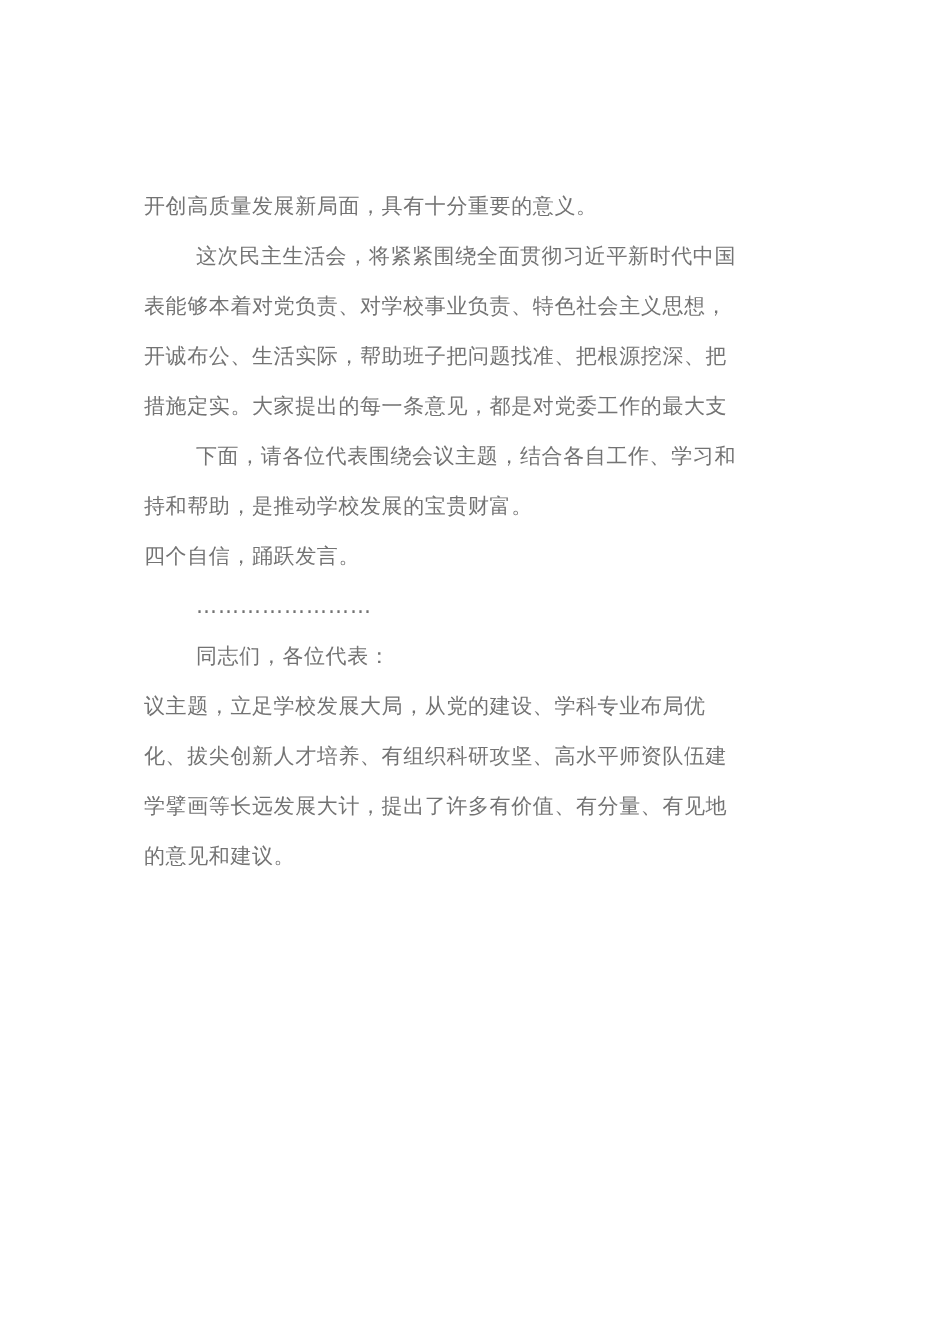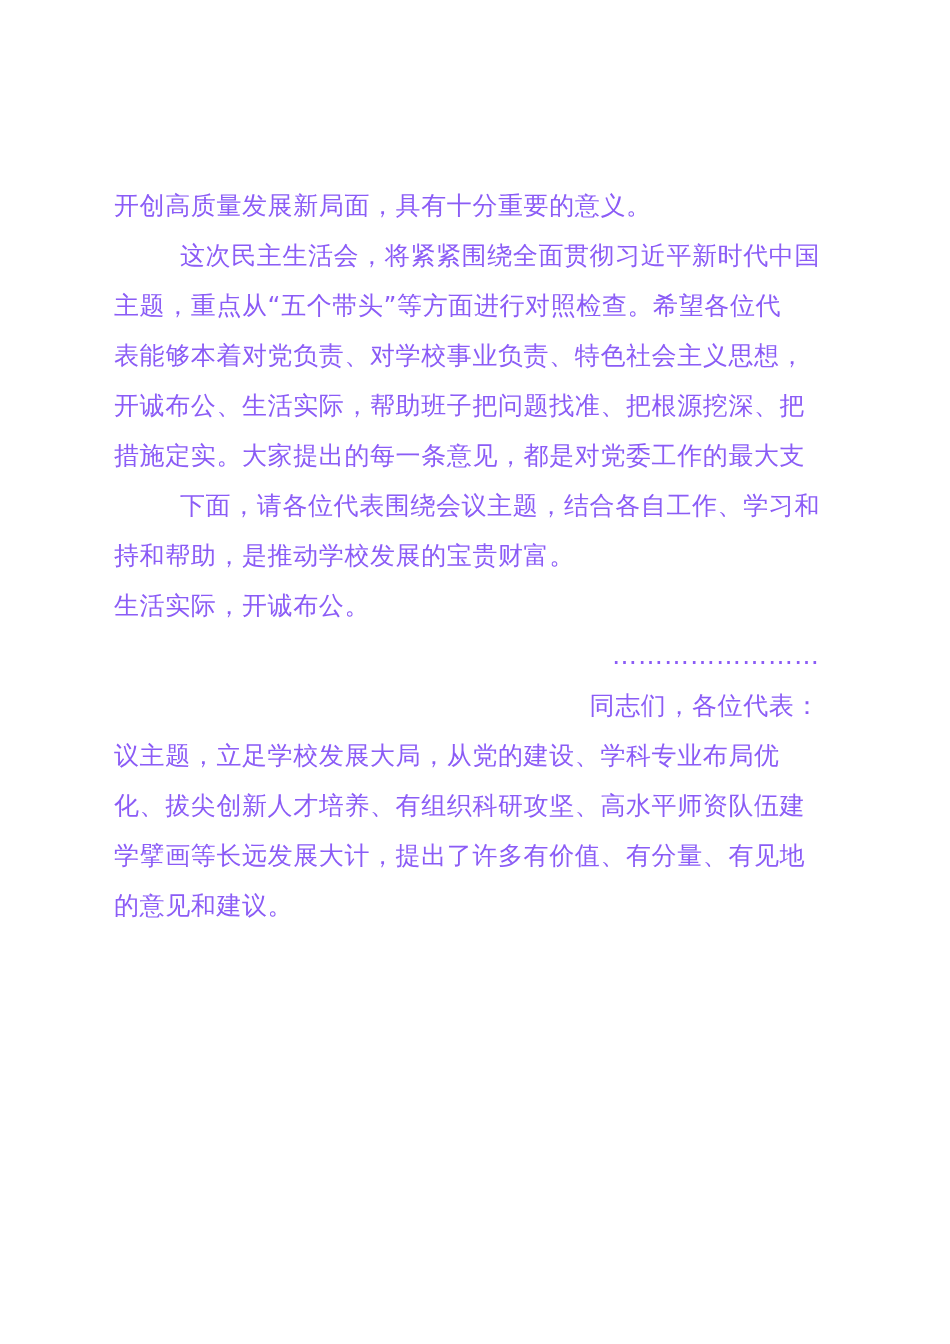--- a/index.html
+++ b/index.html
@@ -1,47 +1,46 @@
 <!DOCTYPE html>
 <html><head>
 <meta charset="utf-8">
 <style>
   html, body { margin: 0; padding: 0; background: #ffffff; }
   body { width: 950px; height: 1344px; position: relative; overflow: hidden; }
   .page {
     position: absolute;
-    left: 114px;
+    left: 144px;
     top: 181px;
     width: 706px;
     font-family: "DejaVu Sans", "Liberation Sans", sans-serif;
-    font-size: 25px;
+    font-size: 21px;
     line-height: 50px;
-    color: #8b5cf6;
+    color: #737373;
     letter-spacing: 0.6px;
   }
   .line {
     height: 50px;
     white-space: nowrap;
     overflow: visible;
   }
-  .indent { padding-left: 52px; text-align: right; }
+  .indent { padding-left: 52px; }
   .dots { letter-spacing: 1px; }
 </style>
 </head>
 <body>
 
 <div class="page">
   <div class="line">开创高质量发展新局面，具有十分重要的意义。</div>
   <div class="line indent">这次民主生活会，将紧紧围绕全面贯彻习近平新时代中国</div>
-  <div class="line">主题，重点从“五个带头”等方面进行对照检查。希望各位代</div>
   <div class="line">表能够本着对党负责、对学校事业负责、特色社会主义思想，</div>
   <div class="line">开诚布公、生活实际，帮助班子把问题找准、把根源挖深、把</div>
   <div class="line">措施定实。大家提出的每一条意见，都是对党委工作的最大支</div>
   <div class="line indent">下面，请各位代表围绕会议主题，结合各自工作、学习和</div>
   <div class="line">持和帮助，是推动学校发展的宝贵财富。</div>
-  <div class="line">生活实际，开诚布公。</div>
+  <div class="line">四个自信，踊跃发言。</div>
   <div class="line indent dots">……………………</div>
   <div class="line indent">同志们，各位代表：</div>
   <div class="line">议主题，立足学校发展大局，从党的建设、学科专业布局优</div>
   <div class="line">化、拔尖创新人才培养、有组织科研攻坚、高水平师资队伍建</div>
   <div class="line">学擘画等长远发展大计，提出了许多有价值、有分量、有见地</div>
   <div class="line">的意见和建议。</div>
 </div>
 
 </body></html>

